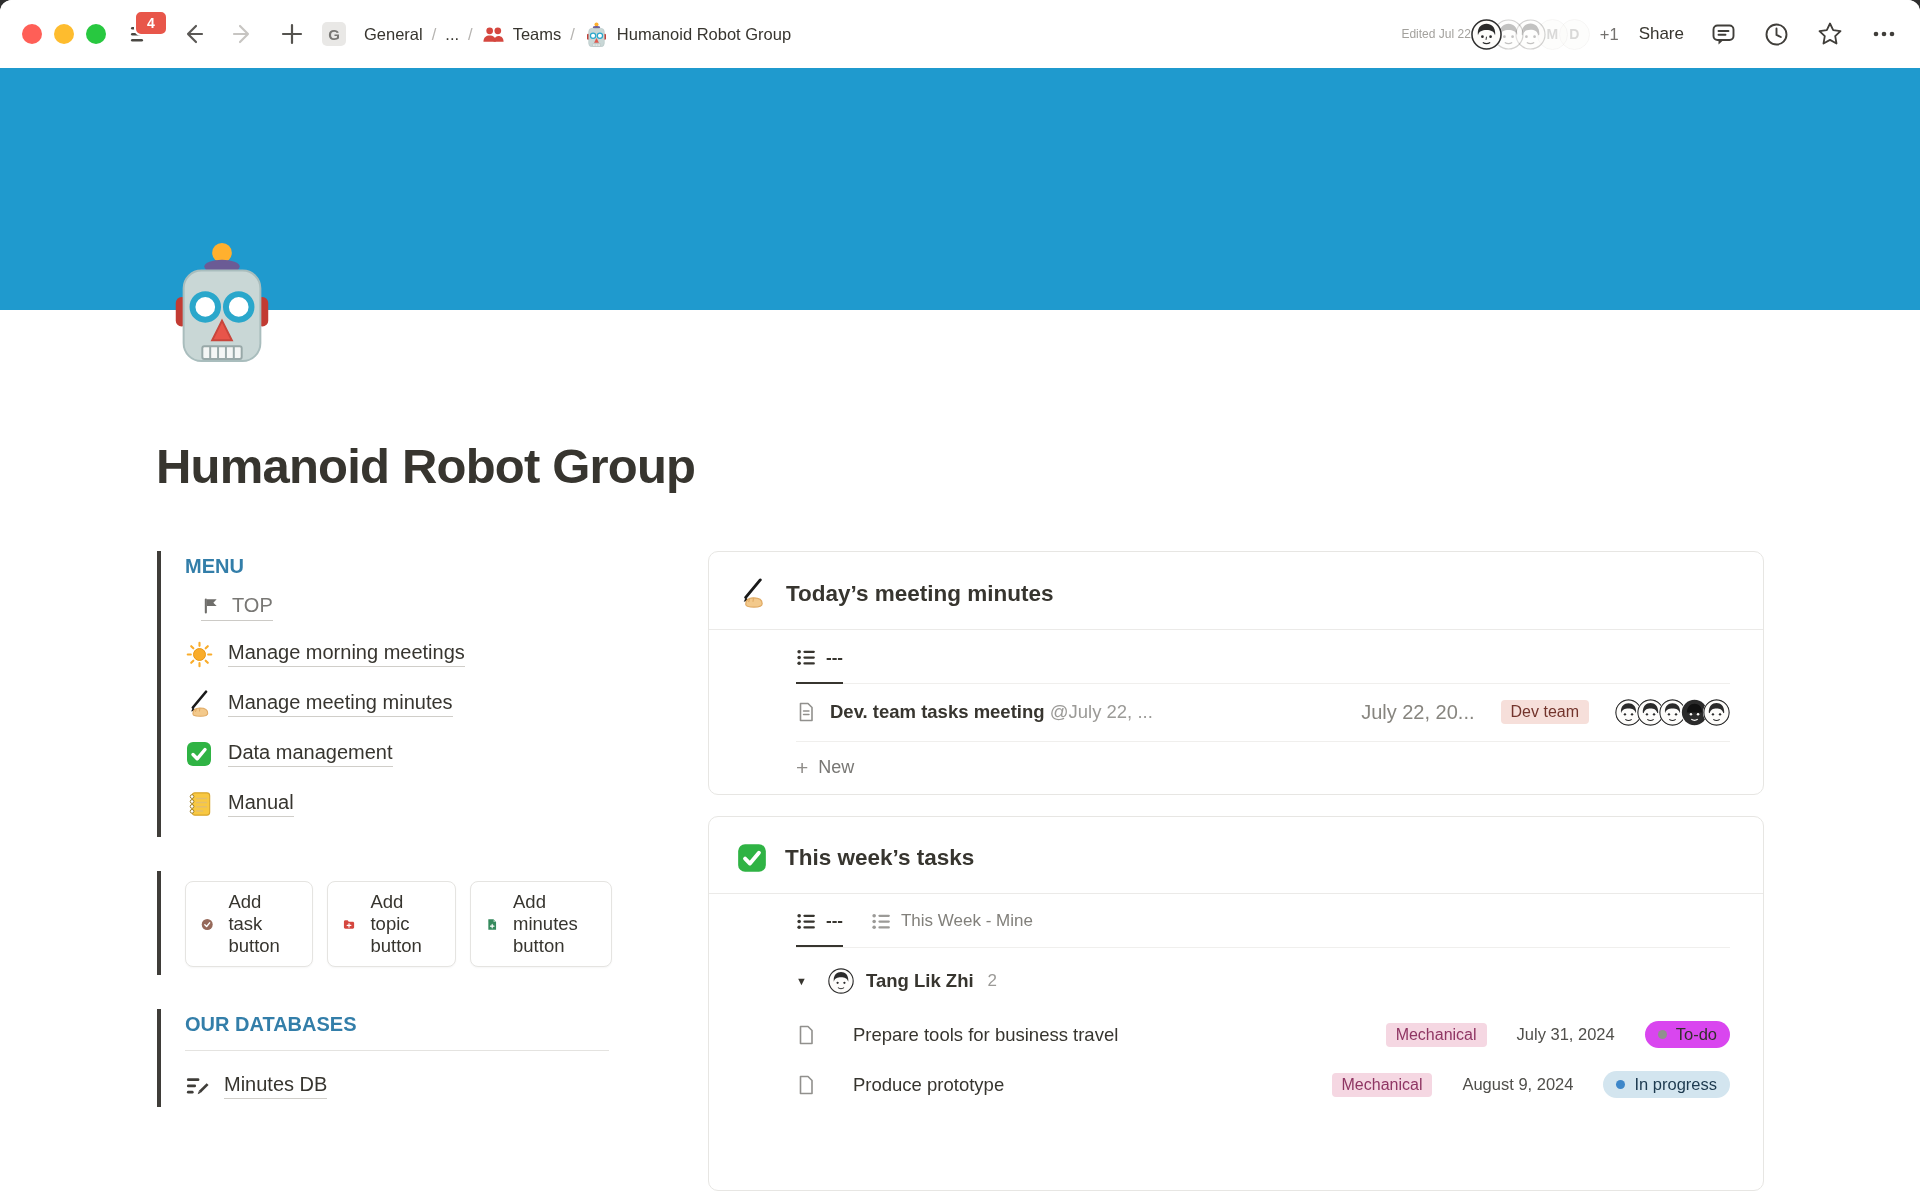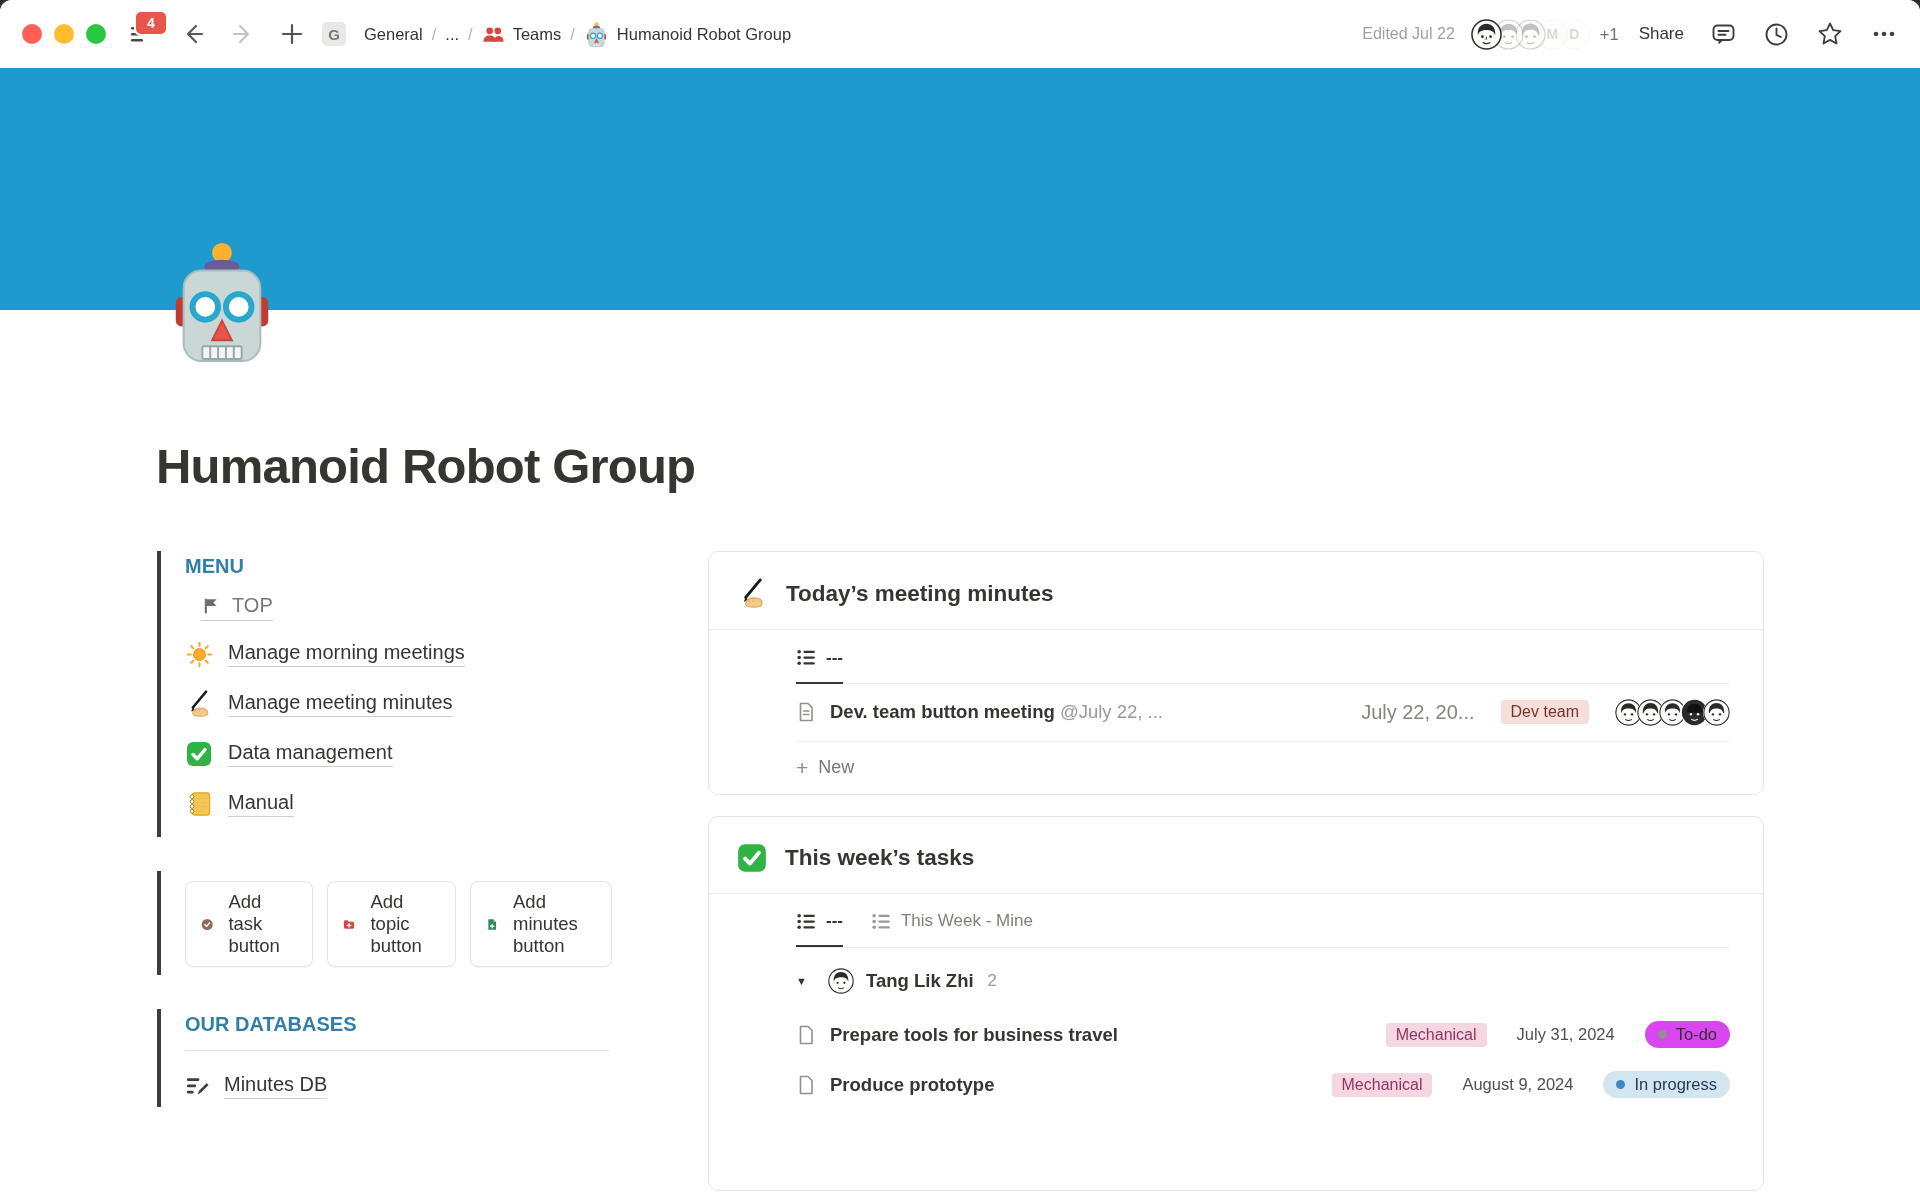--- a/index.html
+++ b/index.html
@@ -13,21 +13,21 @@
   .tb-ico{display:flex;align-items:center;justify-content:center;cursor:default;}
   .hamburger{position:relative;margin-right:26px;}
   .badge{position:absolute;top:-11px;right:-14px;min-width:22px;height:22px;padding:0 4px;background:#E8564A;border:2.5px solid #fff;border-radius:7px;color:#fff;font-size:14px;font-weight:700;display:flex;align-items:center;justify-content:center;}
   .nav-arrow{margin-right:24px;}
   .plusbtn{margin-right:18px;}
   .crumbs{display:flex;align-items:center;font-size:16.5px;color:#37352F;white-space:nowrap;}
   .gchip{width:24px;height:24px;border-radius:5px;background:#E9E8E6;color:#787774;font-size:15px;font-weight:700;display:flex;align-items:center;justify-content:center;margin-right:10px;}
   .crumb{display:flex;align-items:center;gap:8px;cursor:default;}
   .crumb-sep{color:#B6B4B1;margin:0 9px;}
   .tb-right{margin-left:auto;display:flex;align-items:center;}
-  .edited{color:#A3A19D;font-size:16px;margin-right:16px;}
+  .edited{color:#A3A19D;font-size:12px;}
   .avstack{display:flex;align-items:center;}
   .av{width:31px;height:31px;border-radius:50%;position:relative;background:#fff;}
   .av + .av{margin-left:-9px;}
   .av.z5{z-index:5}.av.z4{z-index:4}.av.z3{z-index:3}.av.z2{z-index:2}.av.z1{z-index:1}
   .av.faded{opacity:.33;}
   .av-letter{background:#FBFAF8;border:1px solid #E5E3E0;color:#8f8d8a;font-size:14px;font-weight:600;display:flex;align-items:center;justify-content:center;box-sizing:border-box;}
   .plus-one{color:#73716E;font-size:16.5px;margin:0 20px 0 10px;}
   .share{color:#37352F;font-size:17px;margin-right:26px;cursor:default;}
   .tb-actions{display:flex;align-items:center;gap:26px;}
 
@@ -77,21 +77,21 @@
   .row-avs .rav + .rav{margin-left:-5px;}
   .newrow{display:flex;align-items:center;gap:10px;height:52px;color:#787774;font-size:18px;cursor:default;}
   .plus-glyph{font-size:21px;line-height:1;color:#8F8D89;}
 
   .grouprow{display:flex;align-items:center;height:58px;margin-top:4px;cursor:default;}
   .toggle{width:26px;font-size:11px;color:#37352F;cursor:default;}
   .gr-av{width:26px;height:26px;margin:0 12px 0 6px;}
   .gr-name{font-size:18.5px;font-weight:600;color:#37352F;}
   .gr-count{font-size:17px;color:#9B9A97;margin-left:14px;}
   .taskrow{display:flex;align-items:center;height:50px;gap:14px;cursor:default;}
-  .task-title{font-size:18.5px;font-weight:700;color:#37352F;white-space:nowrap;}
+  .task-title{font-size:18.5px;font-weight:400;color:#37352F;white-space:nowrap;margin-left:23px;}
   .task-right{margin-left:auto;display:flex;align-items:center;gap:30px;}
   .task-date{font-size:16.5px;color:#504F4B;white-space:nowrap;}
   .statuspill{display:flex;align-items:center;gap:9px;border-radius:999px;padding:4px 13px;font-size:16.5px;white-space:nowrap;cursor:default;}
   .st-todo{background:#d946ef;color:#32302C;}
   .st-prog{background:#D3E5EF;color:#1D3A4F;}
   .stdot{width:9px;height:9px;border-radius:50%;}
   .st-todo .stdot{background:#91908D;}
   .st-prog .stdot{background:#3E87C9;}
   .card2{padding-bottom:80px;}
   svg{display:block;}
@@ -397,21 +397,21 @@
               </svg>
               <span>---</span>
             </div>
           </div>
 
           <div class="dbrow">
             <svg width="20" height="20" viewBox="0 0 20 20">
               <path d="M4.5 1.5 H12 L16 5.5 V18.5 H4.5 Z" fill="none" stroke="#91908D" stroke-width="1.6" stroke-linejoin="round"></path>
               <path d="M7.5 9 H13 M7.5 12.5 H13" stroke="#91908D" stroke-width="1.4" stroke-linecap="round"></path>
             </svg>
-            <span class="dbrow-title"><span>Dev. team button meeting</span> <span class="mention">@July 22, ...</span></span>
+            <span class="dbrow-title"><span>Dev. team tasks meeting</span> <span class="mention">@July 22, ...</span></span>
             <div class="row-right">
               <span class="prop-date">July 22, 20...</span>
               <span class="tagpill tag-devteam">Dev team</span>
               <div class="row-avs">
                 <svg class="rav" viewBox="0 0 32 32">
                     <circle cx="16" cy="16" r="15" fill="#FDFCFA" stroke="#2E2E2E" stroke-width="1.4"></circle>
                     <path d="M7 15 C7 8.5 10.8 5 16 5 C21.2 5 25 8.5 25 15 L24.8 16.8 C23.8 12.8 20.5 11.4 16 11.4 C11.5 11.4 8.2 12.8 7.2 16.8 Z" fill="#2B2B2B"></path>
                     <circle cx="11.8" cy="18.2" r="1.4" fill="#2B2B2B"></circle>
                     <circle cx="20.2" cy="18.2" r="1.4" fill="#2B2B2B"></circle>
                     <path d="M12.2 24.2 Q16 26.8 19.8 24.2" stroke="#2B2B2B" stroke-width="1.3" fill="none"></path>

